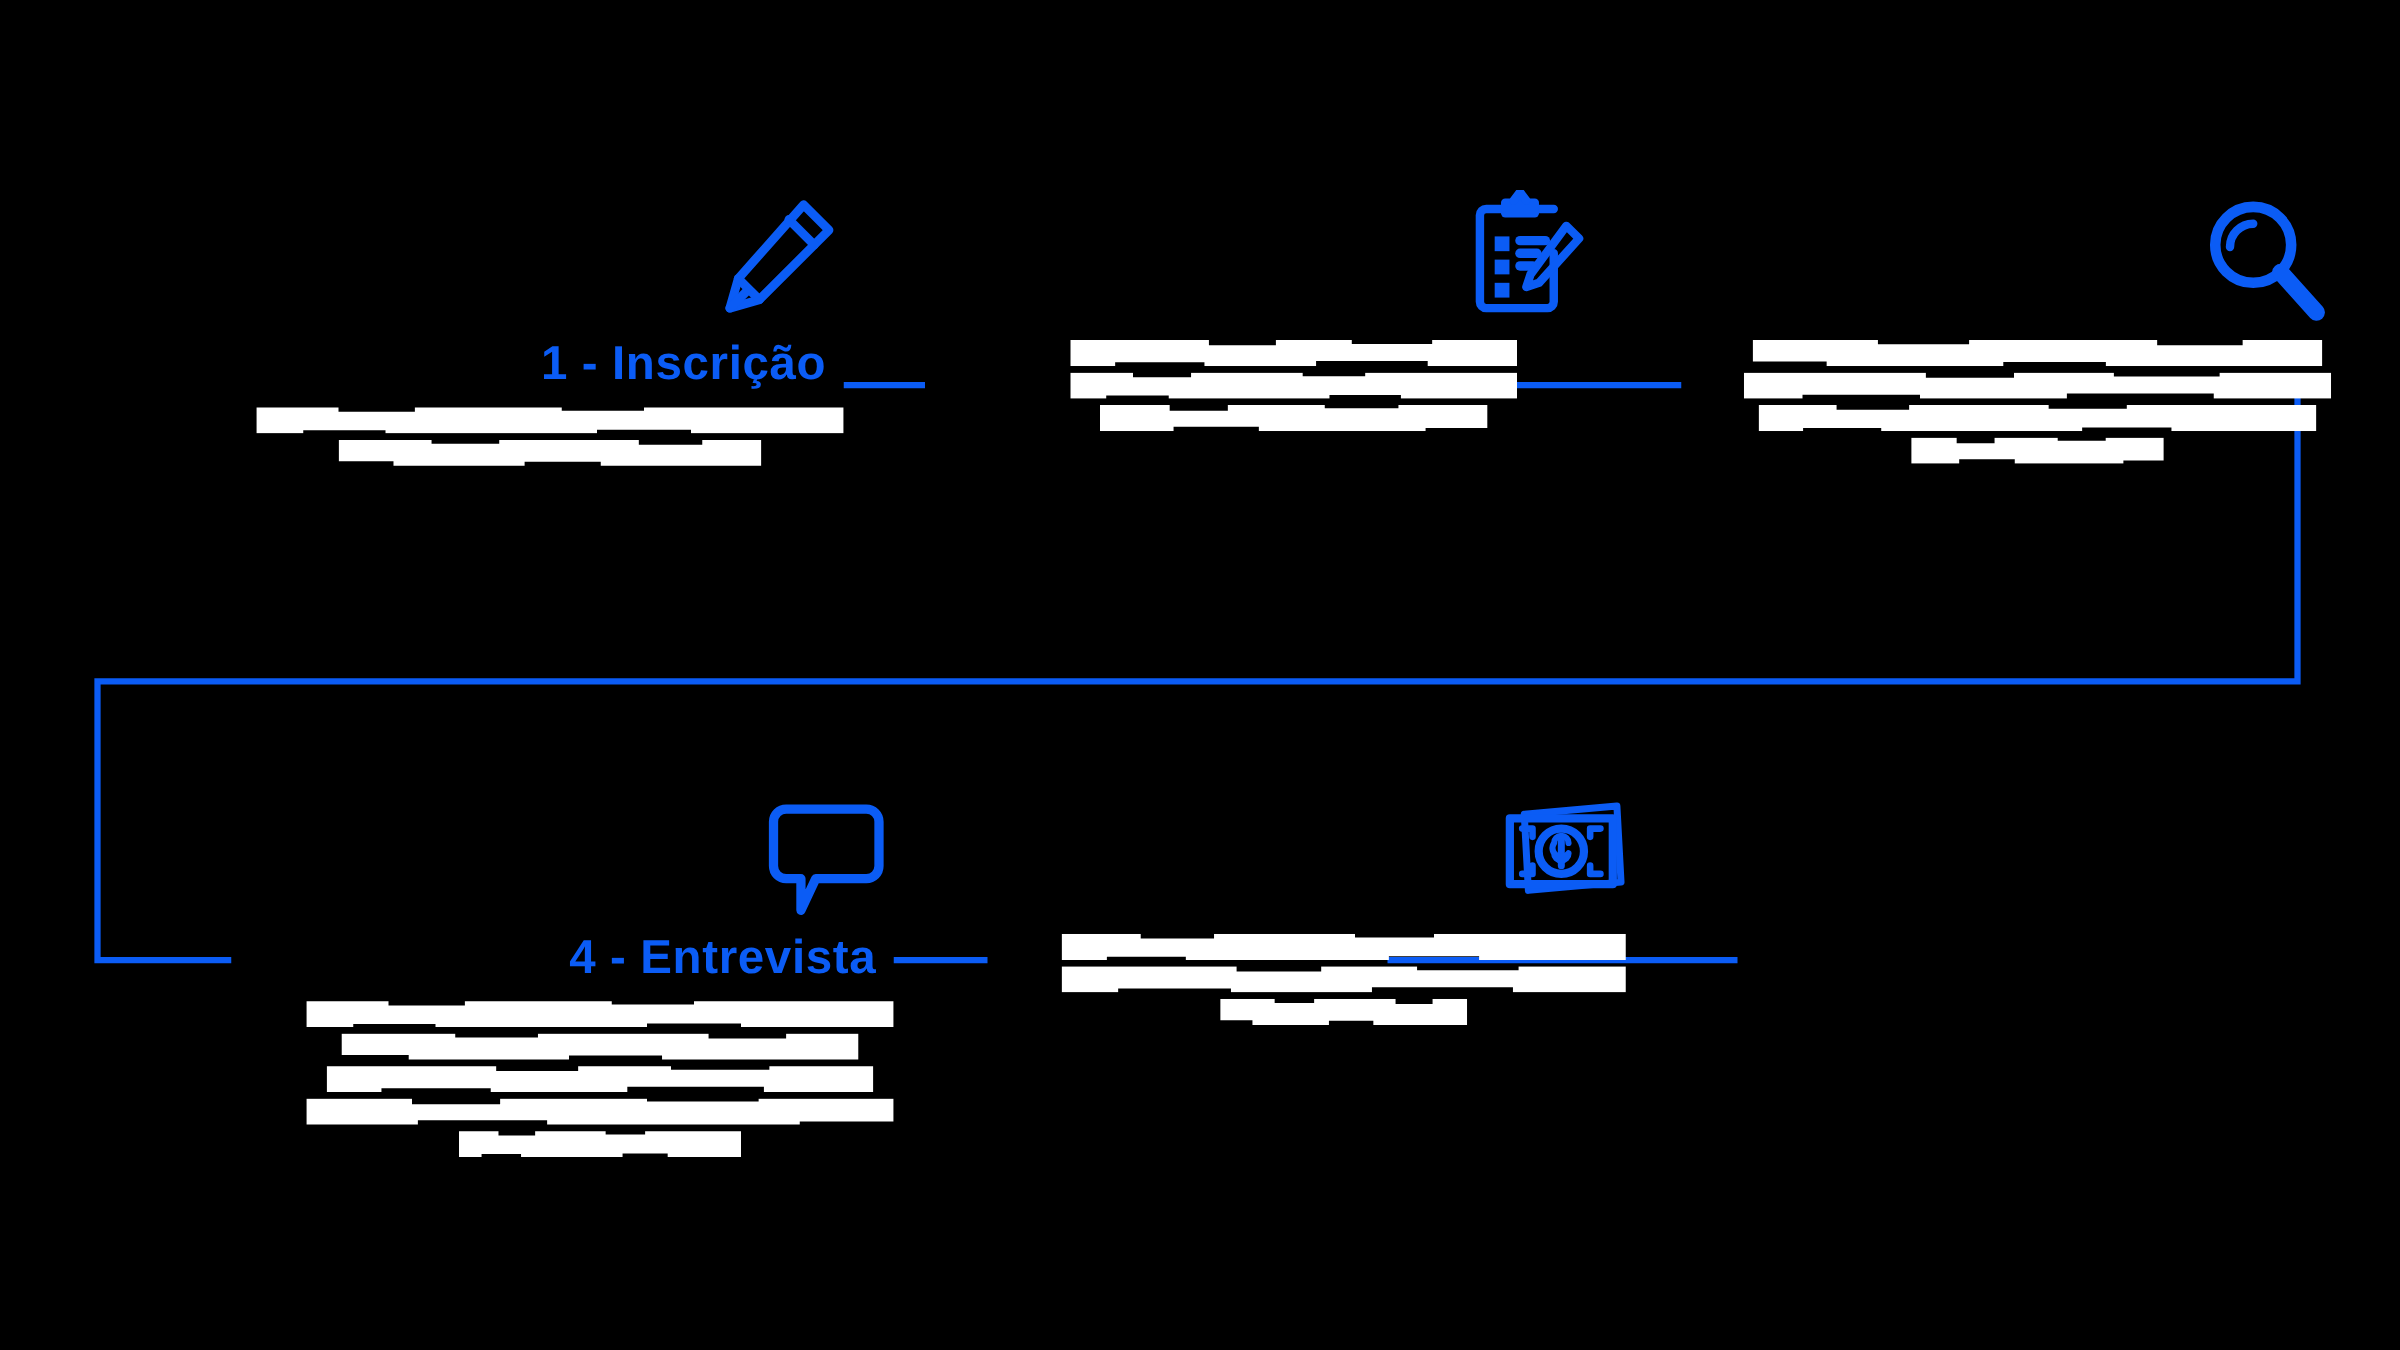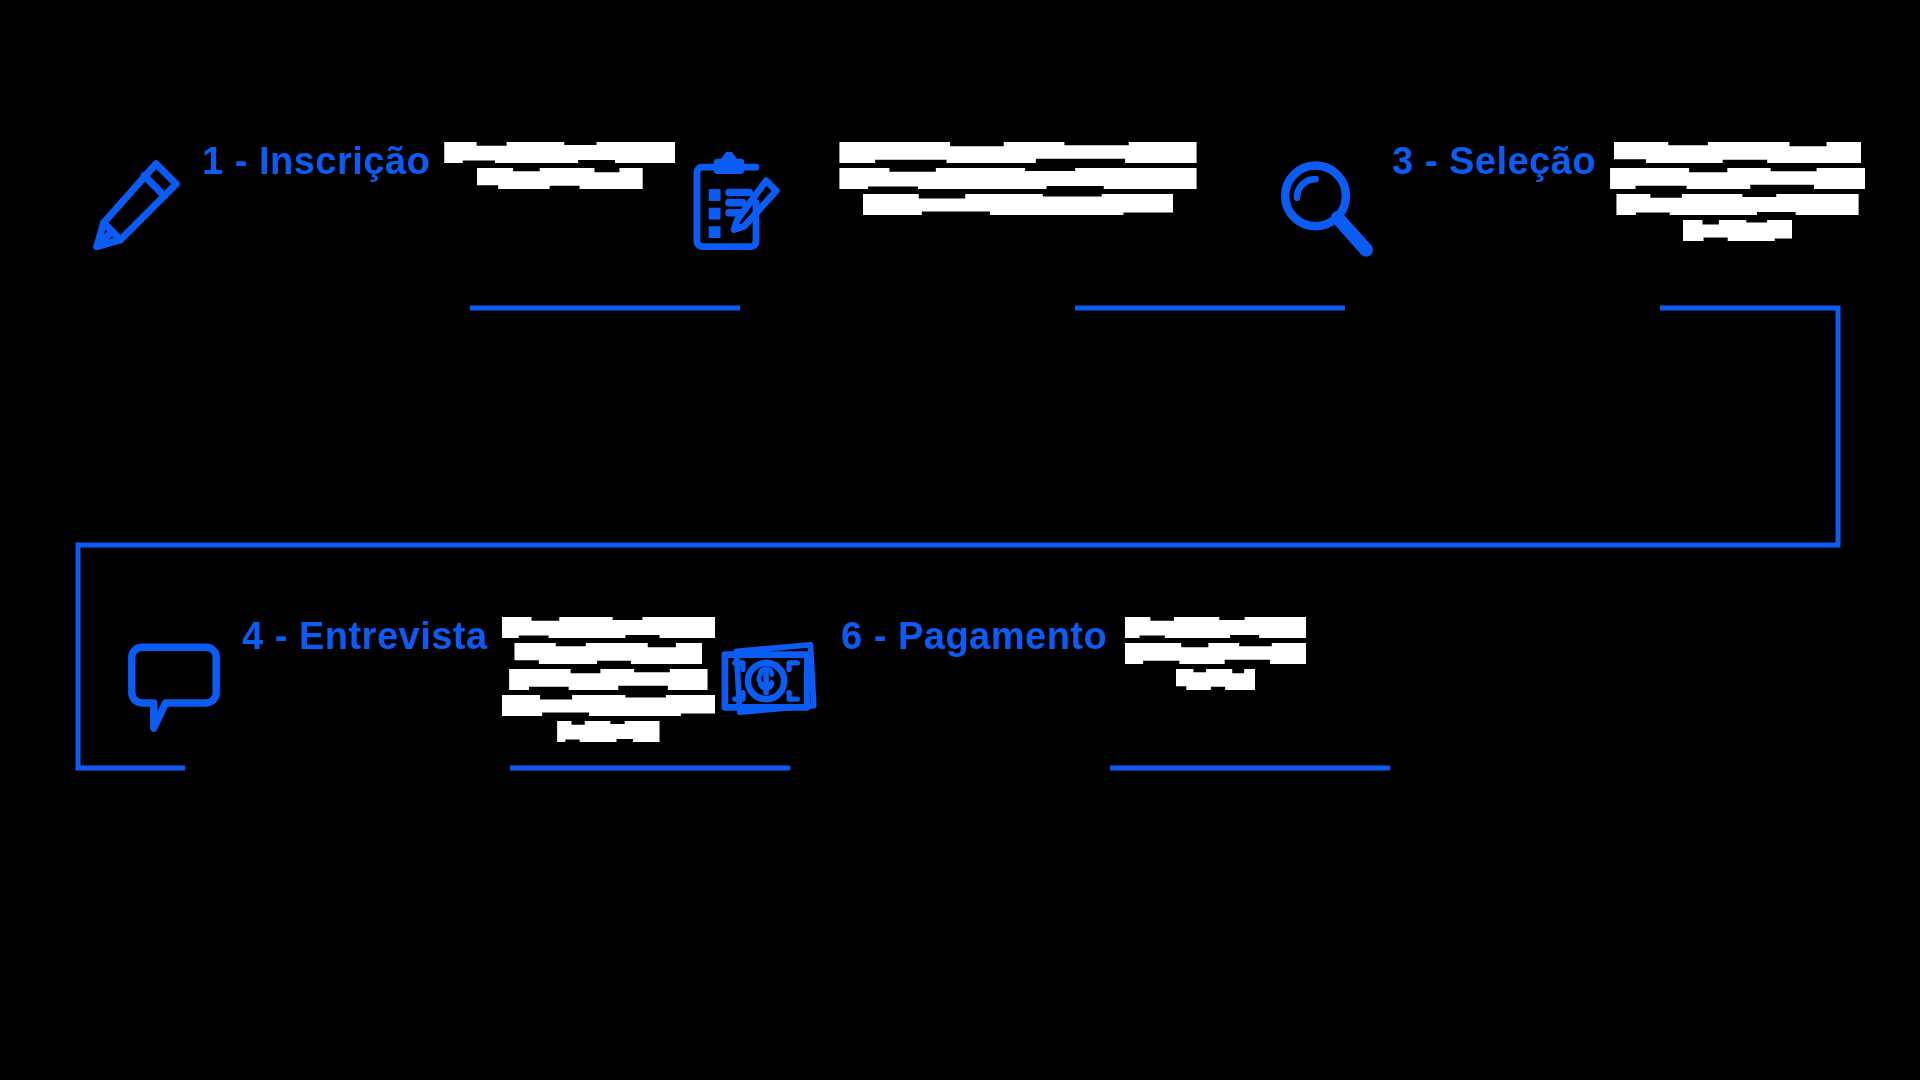--- a/index.html
+++ b/index.html
@@ -38,22 +38,22 @@
     align-items: flex-start;
     justify-content: flex-start;
   }
   #row-1 { top: 130px; }
   #row-2 { top: 605px; padding-left: 40px; }
 
   .step {
     position: relative;
     width: 595px;
     display: flex;
-    flex-direction: row;
-    align-items: flex-start;
+    flex-direction: column;
+    align-items: flex-end;
   }
   #row-1 .step:nth-child(1) { margin-left: 80px; }
   #row-2 .step:nth-child(1) { margin-left: 80px; }
 
   
   .icon-wrap {
     height: 130px;
     display: flex;
     align-items: flex-end;
     justify-content: center;
@@ -155,21 +155,20 @@
     </div>
 
     <div class="step">
       <div class="icon-wrap">
         <svg width="108" height="108" viewBox="0 0 64 64" fill="none" stroke="#0B5CF5" stroke-width="5" stroke-linecap="round" stroke-linejoin="round">
           <circle cx="27" cy="26" r="18"></circle>
           <path d="M16 27 a11 11 0 0 1 11 -11" stroke-width="4"></path>
           <path d="M40 39 L57 58" stroke-width="8"></path>
         </svg>
       </div>
-      <div class="step-title">3 - Seleção</div>
       <div class="body-block">
         <div class="redact-line n2" style="width:97%"></div>
         <div class="redact-line n3" style="width:100%"></div>
         <div class="redact-line n1" style="width:95%"></div>
         <div class="redact-line n4" style="width:43%"></div>
       </div>
     </div>
 
   </div>
 
@@ -199,21 +198,20 @@
           <rect x="6" y="16" width="50" height="32"></rect>
           <circle cx="31" cy="32" r="11"></circle>
           <path d="M31 25 V39" stroke-width="3.4"></path>
           <path d="M34.5 28 a3.5 3.5 0 0 0 -7 0 a3.5 3.5 0 0 0 7 5 a3.5 3.5 0 0 1 -7 0" stroke-width="3"></path>
           <path d="M12 21 H17 V25" stroke-width="3.2"></path>
           <path d="M12 43 H17 V39" stroke-width="3.2"></path>
           <path d="M50 21 H45 V25" stroke-width="3.2"></path>
           <path d="M50 43 H45 V39" stroke-width="3.2"></path>
         </svg>
       </div>
-      <div class="step-title">6 - Pagamento</div>
       <div class="body-block">
         <div class="redact-line n1" style="width:96%"></div>
         <div class="redact-line n3" style="width:96%"></div>
         <div class="redact-line n2" style="width:42%"></div>
       </div>
     </div>
 
   </div>
 
 </div>

